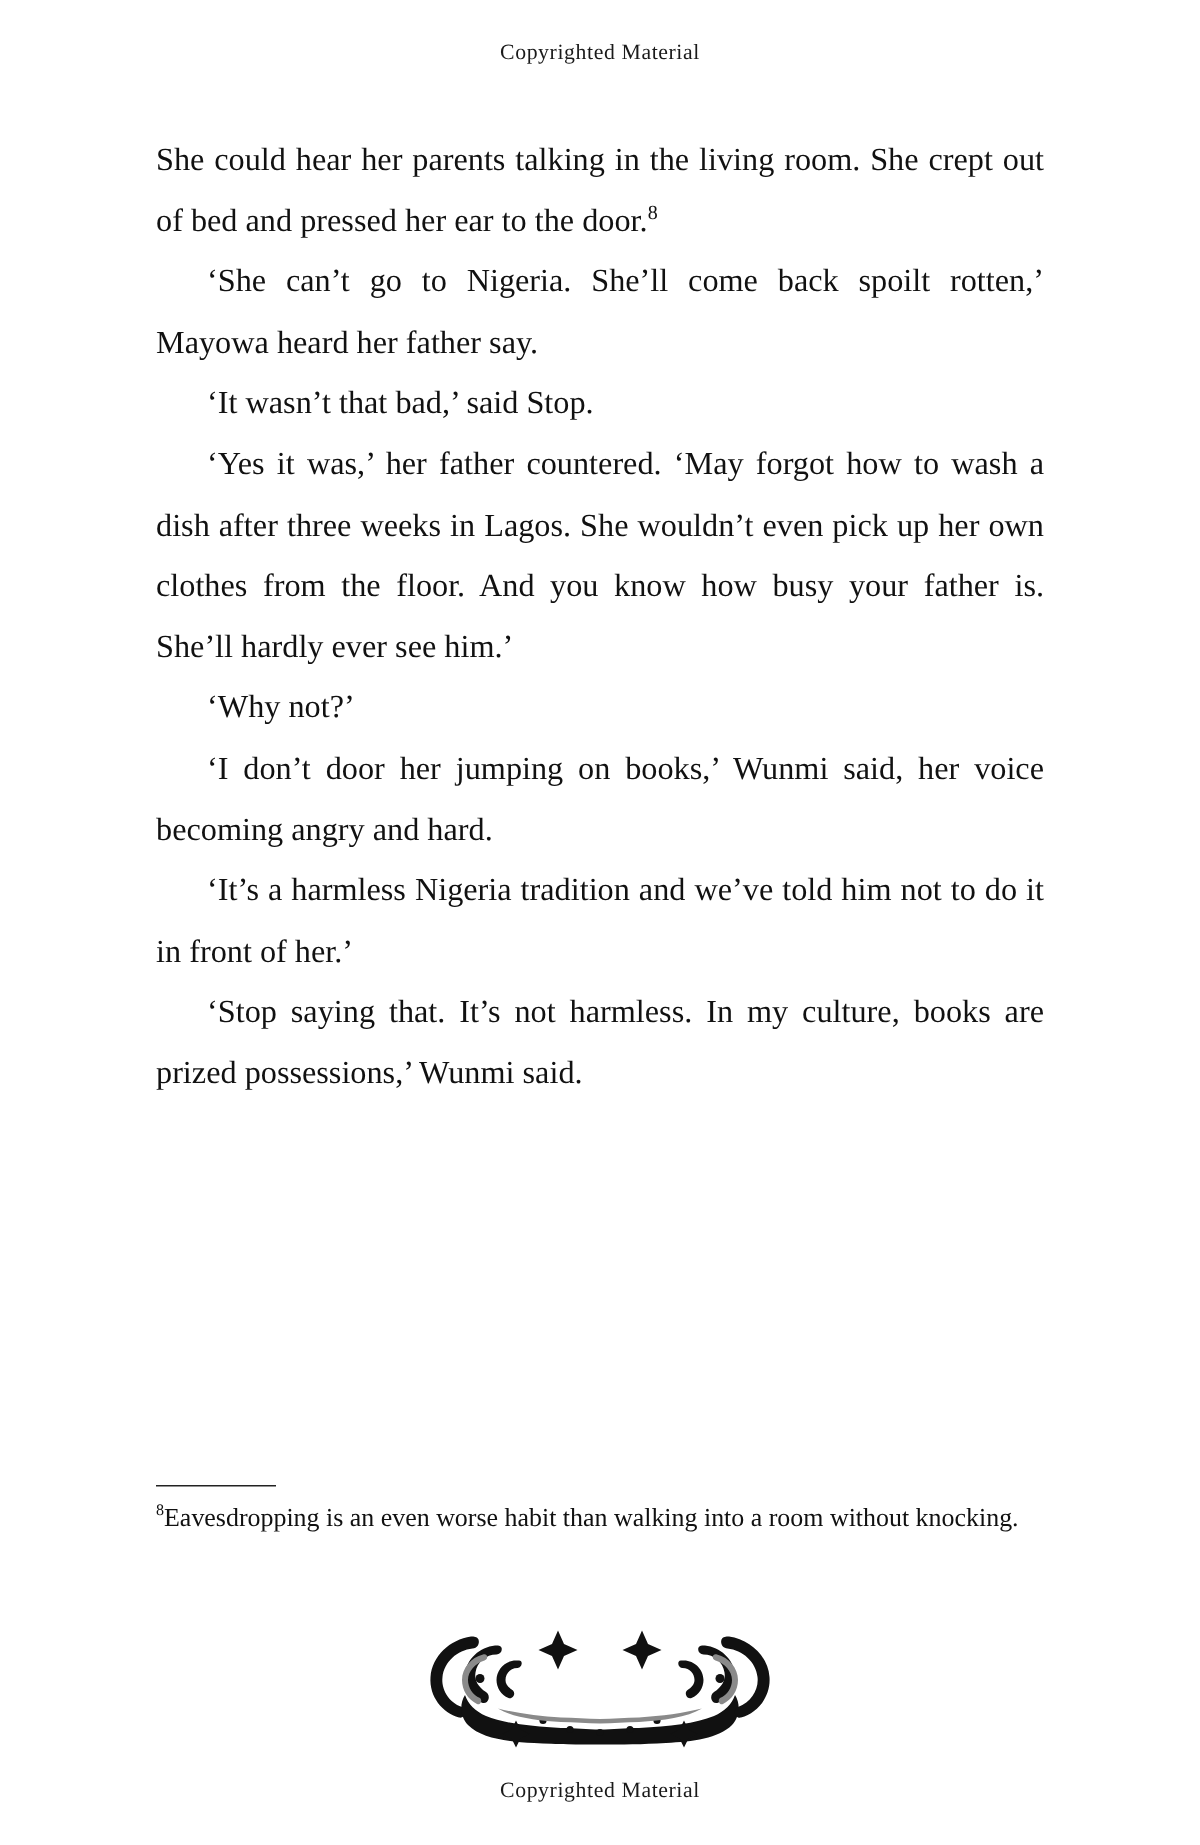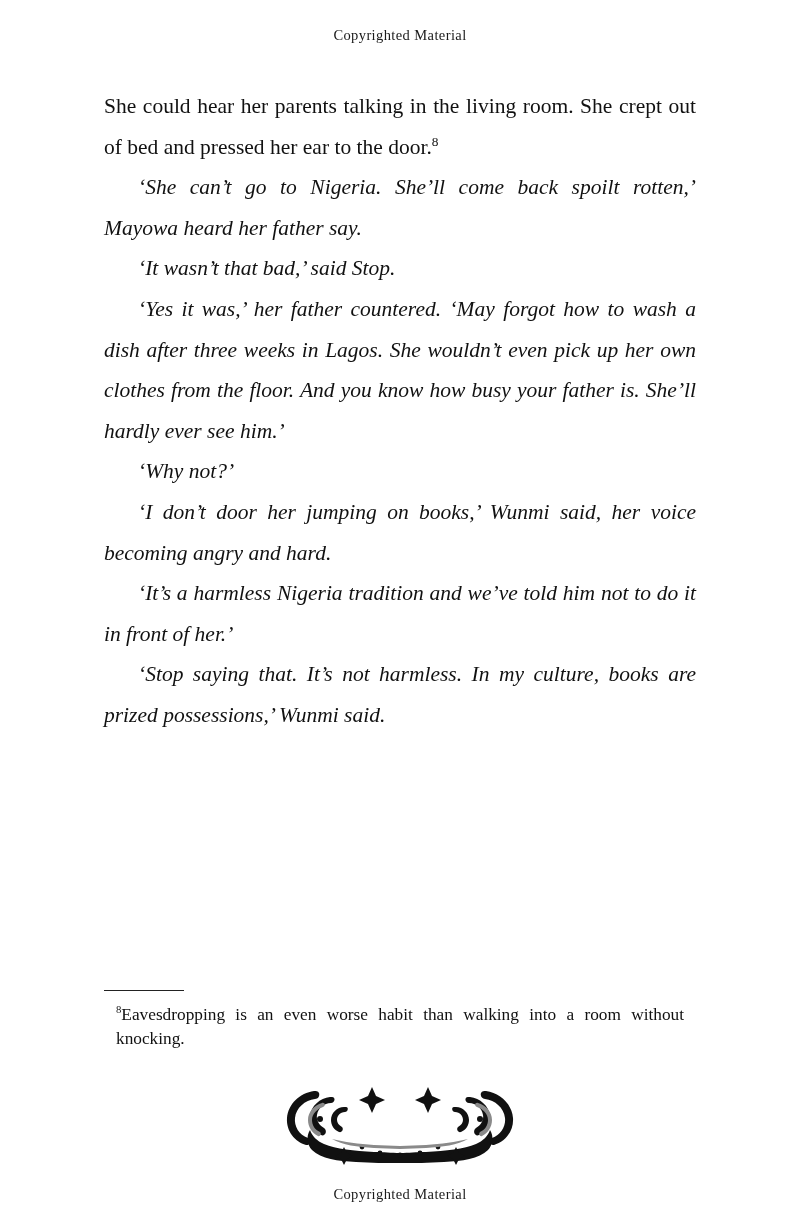--- a/index.html
+++ b/index.html
@@ -44,21 +44,20 @@
     margin: 0;
     font-size: 21.5px;
     line-height: 40.6px;
     text-align: justify;
     text-justify: inter-word;
     hyphens: none;
     color: #111111;
   }
   .body-text p.indent {
     text-indent: 34px;
-    font-style: italic;
   }
   .body-text p.noindent {
     text-indent: 0;
   }
   sup {
     font-size: 0.62em;
     vertical-align: super;
     line-height: 0;
   }
 
@@ -68,21 +67,21 @@
     top: 990px;
     width: 592px;
   }
   .footnote-rule {
     width: 80px;
     height: 1px;
     background: #222;
     margin-bottom: 9px;
   }
   .footnote-text {
-    margin: 12px;
+    margin: 0;
     font-size: 17.3px;
     line-height: 23.5px;
     text-align: justify;
     color: #111111;
   }
 
   .folio-block {
     position: absolute;
     left: 0;
     top: 1073px;

